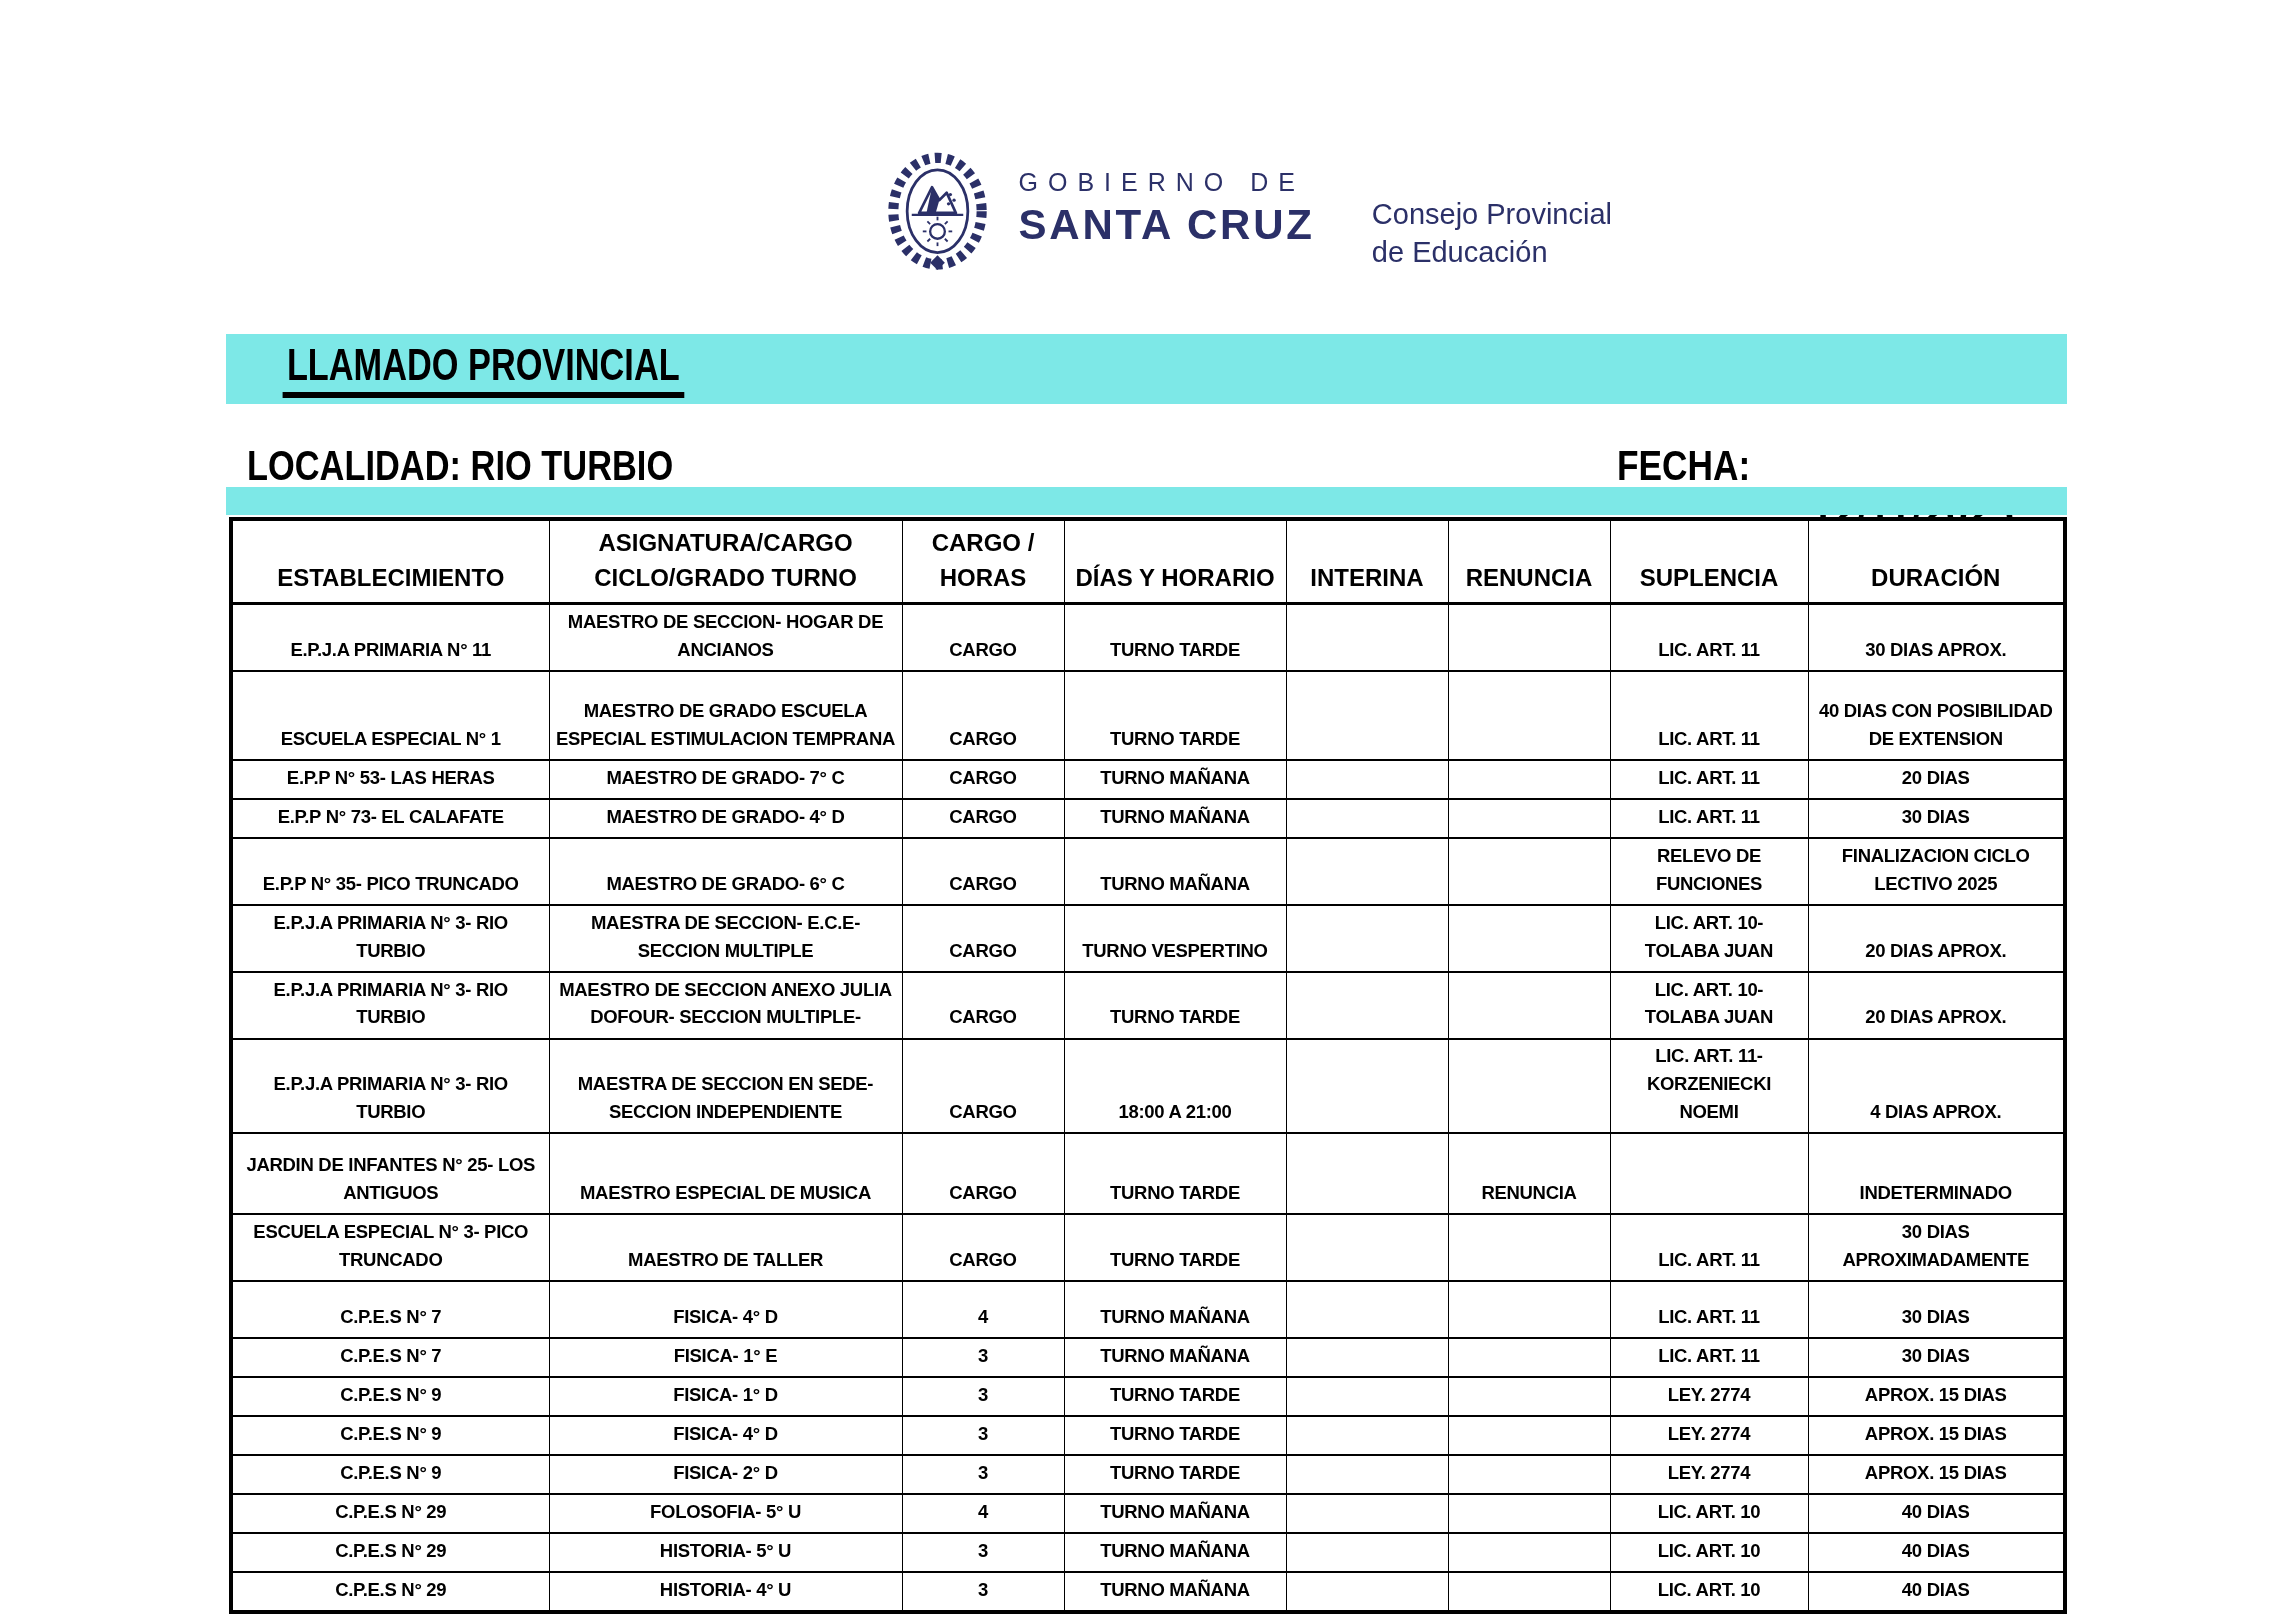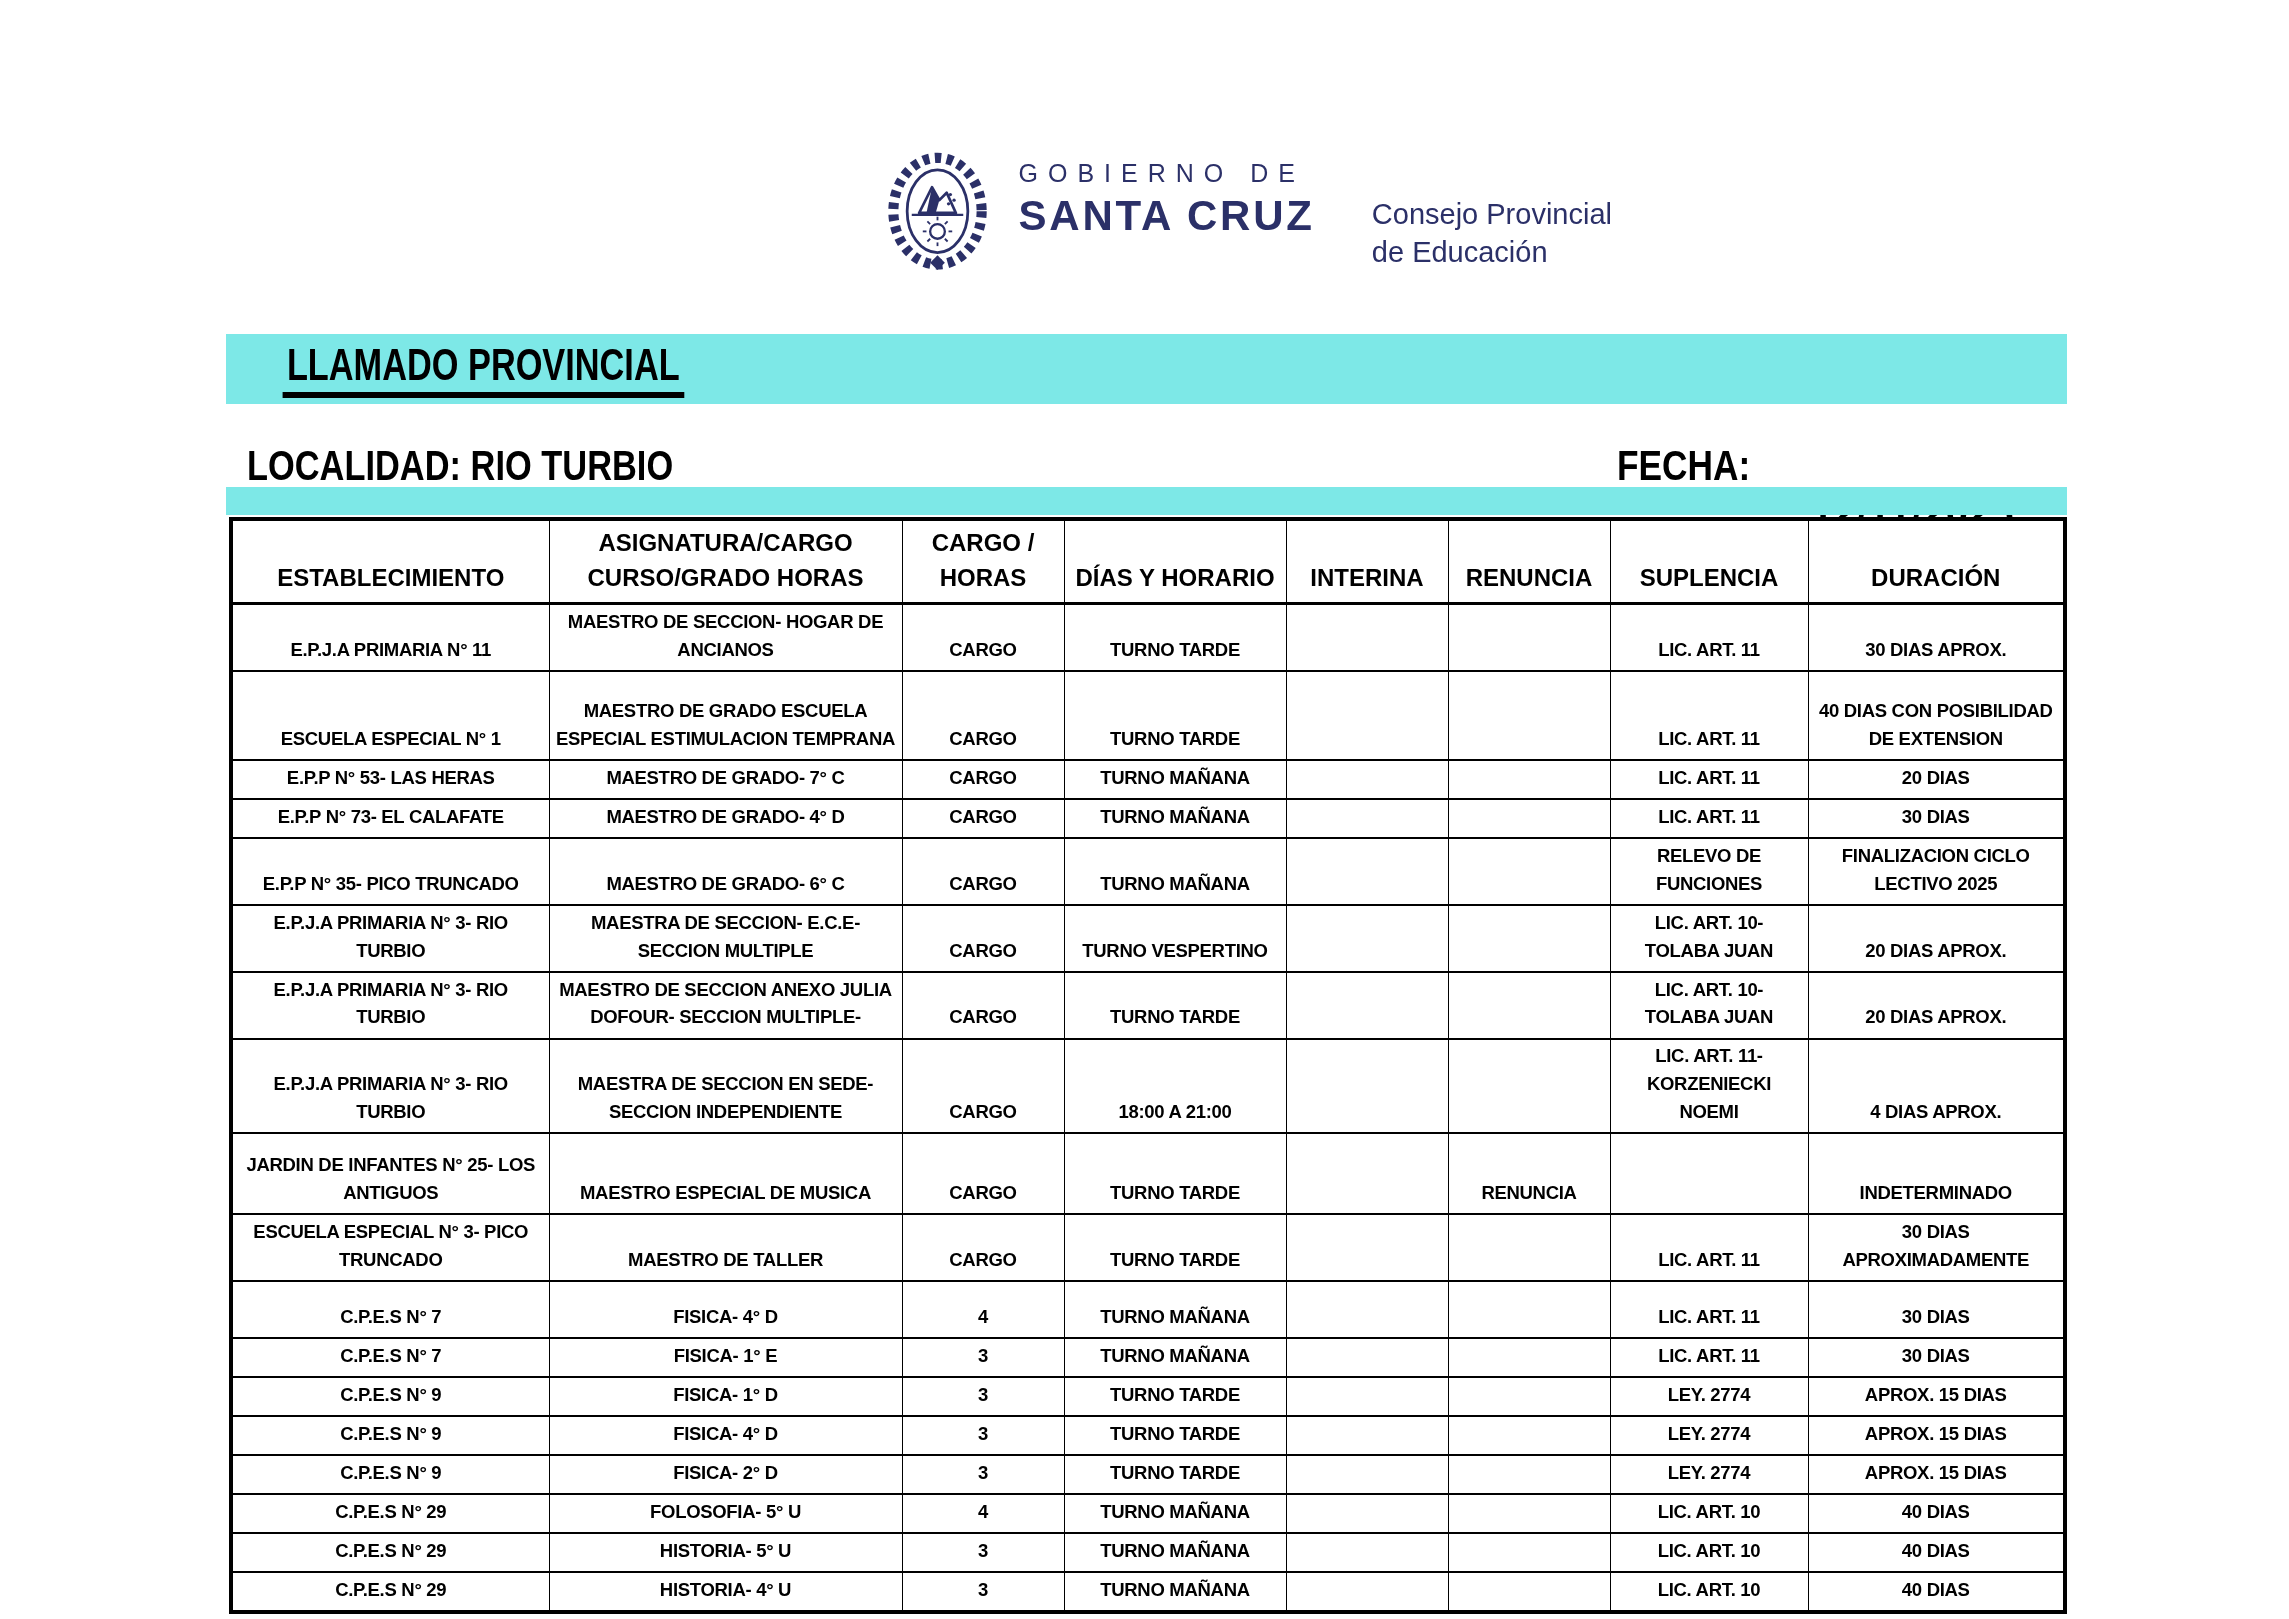--- a/index.html
+++ b/index.html
@@ -9,21 +9,21 @@
     background:#ffffff;
     font-family:"Liberation Sans", sans-serif;
     color:#000;
     overflow:hidden;
     --cyan:#7DE8E7;
     --navy:#2B3068;
   }
   
   .logo-row{position:absolute;left:886px;top:152px;display:flex;align-items:flex-start;}
   .crest{width:103px;height:122px;flex:0 0 auto;}
-  .gob-text{margin-left:29.5px;margin-top:7px;color:var(--navy);}
+  .gob-text{margin-left:29.5px;margin-top:16px;color:var(--navy);}
   .gob-line1{font-size:25px;font-weight:500;letter-spacing:10px;white-space:nowrap;}
   .gob-line2{font-size:42px;font-weight:700;letter-spacing:2.8px;margin-top:3.7px;white-space:nowrap;}
   .consejo-text{margin-left:57px;margin-top:44px;color:var(--navy);font-size:29px;font-weight:500;line-height:1.3;}
   
   .title-bar{
     position:absolute;left:226px;top:334px;width:1841px;height:70px;
     background:var(--cyan);
     display:flex;align-items:center;justify-content:flex-start;
   }
   .title-text{
@@ -156,21 +156,21 @@
         <col class="c4">
       <col class="c5">
         <col class="c6">
         <col class="c7">
         <col class="c8">
     </colgroup>
     <thead>
       <tr>
           <th>ESTABLECIMIENTO</th>
           <th>ASIGNATURA/CARGO
-CURSO/GRADO  HORAS</th>
+CICLO/GRADO  TURNO</th>
           <th>CARGO /
 HORAS</th>
           <th>DÍAS Y HORARIO</th>
           <th>INTERINA</th>
           <th>RENUNCIA</th>
           <th>SUPLENCIA</th>
           <th>DURACIÓN</th>
         </tr>
     </thead>
     <tbody>

